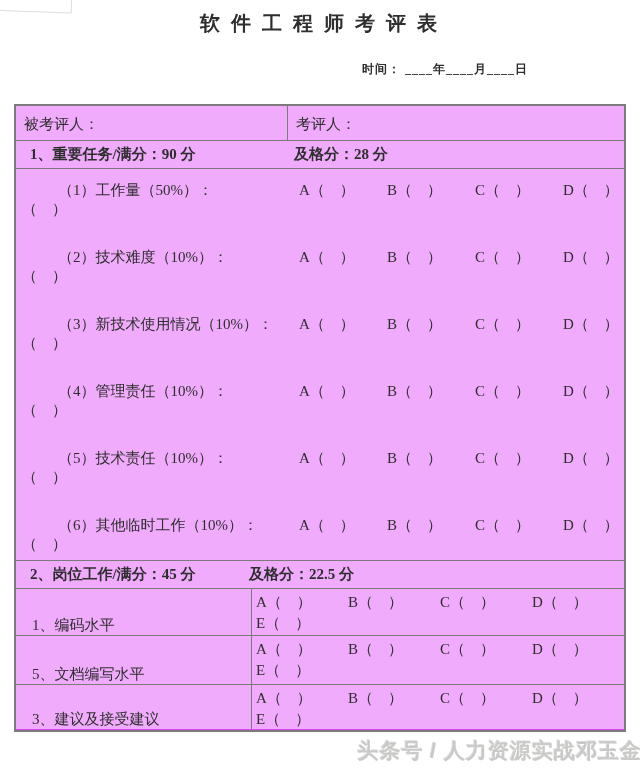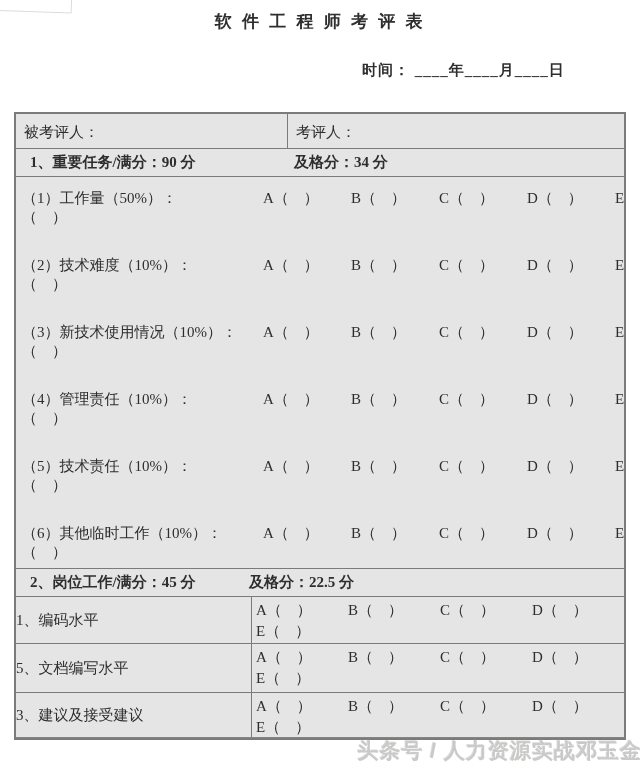--- a/index.html
+++ b/index.html
@@ -10,50 +10,50 @@
     font-family:"Liberation Serif","DejaVu Serif",serif;
     color:#2e2e2e;
     overflow:hidden;
   }
   .artifact {
     position:absolute; left:-14px; top:-10px; width:86px; height:22px;
     border:1px solid #dcdcdc; transform:rotate(2deg); background:#fff;
   }
   .doc-title {
     position:absolute; top:10px; left:0; width:640px;
-    text-align:center; font-size:17px; font-weight:bold;
+    text-align:center; font-size:20px; font-weight:bold;
     letter-spacing:3px; white-space:pre;
   }
   .date-line {
     position:absolute; top:61px; left:362px;
-    font-size:15px; font-weight:bold; letter-spacing:1px; white-space:pre;
+    font-size:12px; font-weight:bold; letter-spacing:1px; white-space:pre;
   }
   .sheet {
-    position:absolute; left:14px; top:112px; width:612px;
-    border:2px solid #7b7b7b; background:#e5e5e5; font-size:15px;
+    position:absolute; left:14px; top:104px; width:612px;
+    border:2px solid #7b7b7b; background:#f0abfc; font-size:15px;
   }
   .row { border-bottom:1px solid #7b7b7b; position:relative; }
   .hdr { height:35px; display:flex; }
   .hdr .cl { width:272px; border-right:1px solid #7b7b7b; padding:9px 0 0 8px; }
   .hdr .cr { flex:1; padding:9px 0 0 8px; }
   .sec { height:28px; font-weight:bold; display:flex; align-items:center; }
   .sec .t1 { padding-left:14px; }
   .sec-1 .t1 { width:278px; }
   .sec-2 .t1 { width:233px; }
   .items { height:392px; padding:12px 0 0 6px; }
   .item { height:38px; margin-bottom:29px; line-height:19px; }
-  .item .l1 { display:flex; white-space:nowrap; }
+  .item .l1 { display:flex; white-space:nowrap;margin-left:36px; }
   .ilabel { width:241px; flex-shrink:0; }
   .opt { width:88px; flex-shrink:0; }
   .opt-e { flex-shrink:0; }
   .score-row { height:30px; display:flex; align-items:center; padding-left:16px; }
   .row2 { display:flex; }
   .row2 .cl2 {
     width:273px; border-right:1px solid #7b7b7b;
-    display:flex; align-items:center; padding-left:0;
+    display:flex; align-items:flex-end; padding-left:16px;
   }
   .row2 .cr2 { flex:1; padding:3px 0 0 4px; line-height:21px; }
   .row2 .cr2 .l1 { display:flex; white-space:nowrap; }
   .opt2 { width:92px; flex-shrink:0; }
   .r2-a { height:47px; }
   .r2-b { height:49px; }
   .r2-c { height:45px; border-bottom:1px solid #d946ef; }
   .watermark {
     position:absolute; top:737px; right:-2px; white-space:nowrap;
     font-family:"Liberation Sans","DejaVu Sans",sans-serif;
@@ -73,21 +73,21 @@
 
 <div class="sheet">
 
   <div class="row hdr">
     <div class="cl">被考评人：</div>
     <div class="cr">考评人：</div>
   </div>
 
   <div class="row sec sec-1">
     <span class="t1">1、重要任务/满分：90 分</span>
-    <span class="t2">及格分：34 分</span>
+    <span class="t2">及格分：28 分</span>
   </div>
 
   <div class="row items">
 
     <div class="item">
       <div class="l1">
         <span class="ilabel">（1）工作量（50%）：</span>
         <span class="opt">A（　）</span>
         <span class="opt">B（　）</span>
         <span class="opt">C（　）</span>

